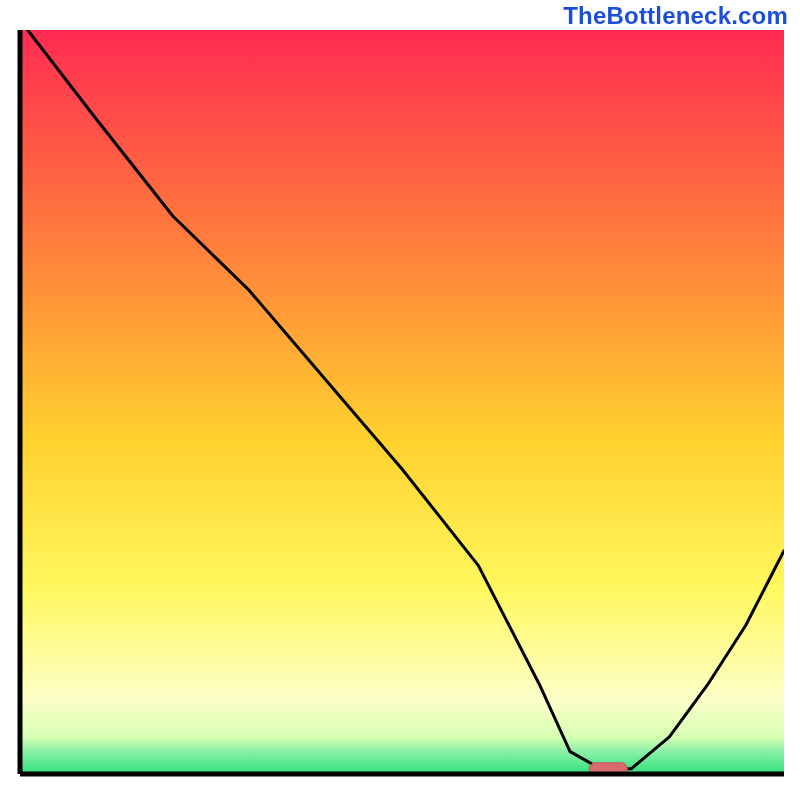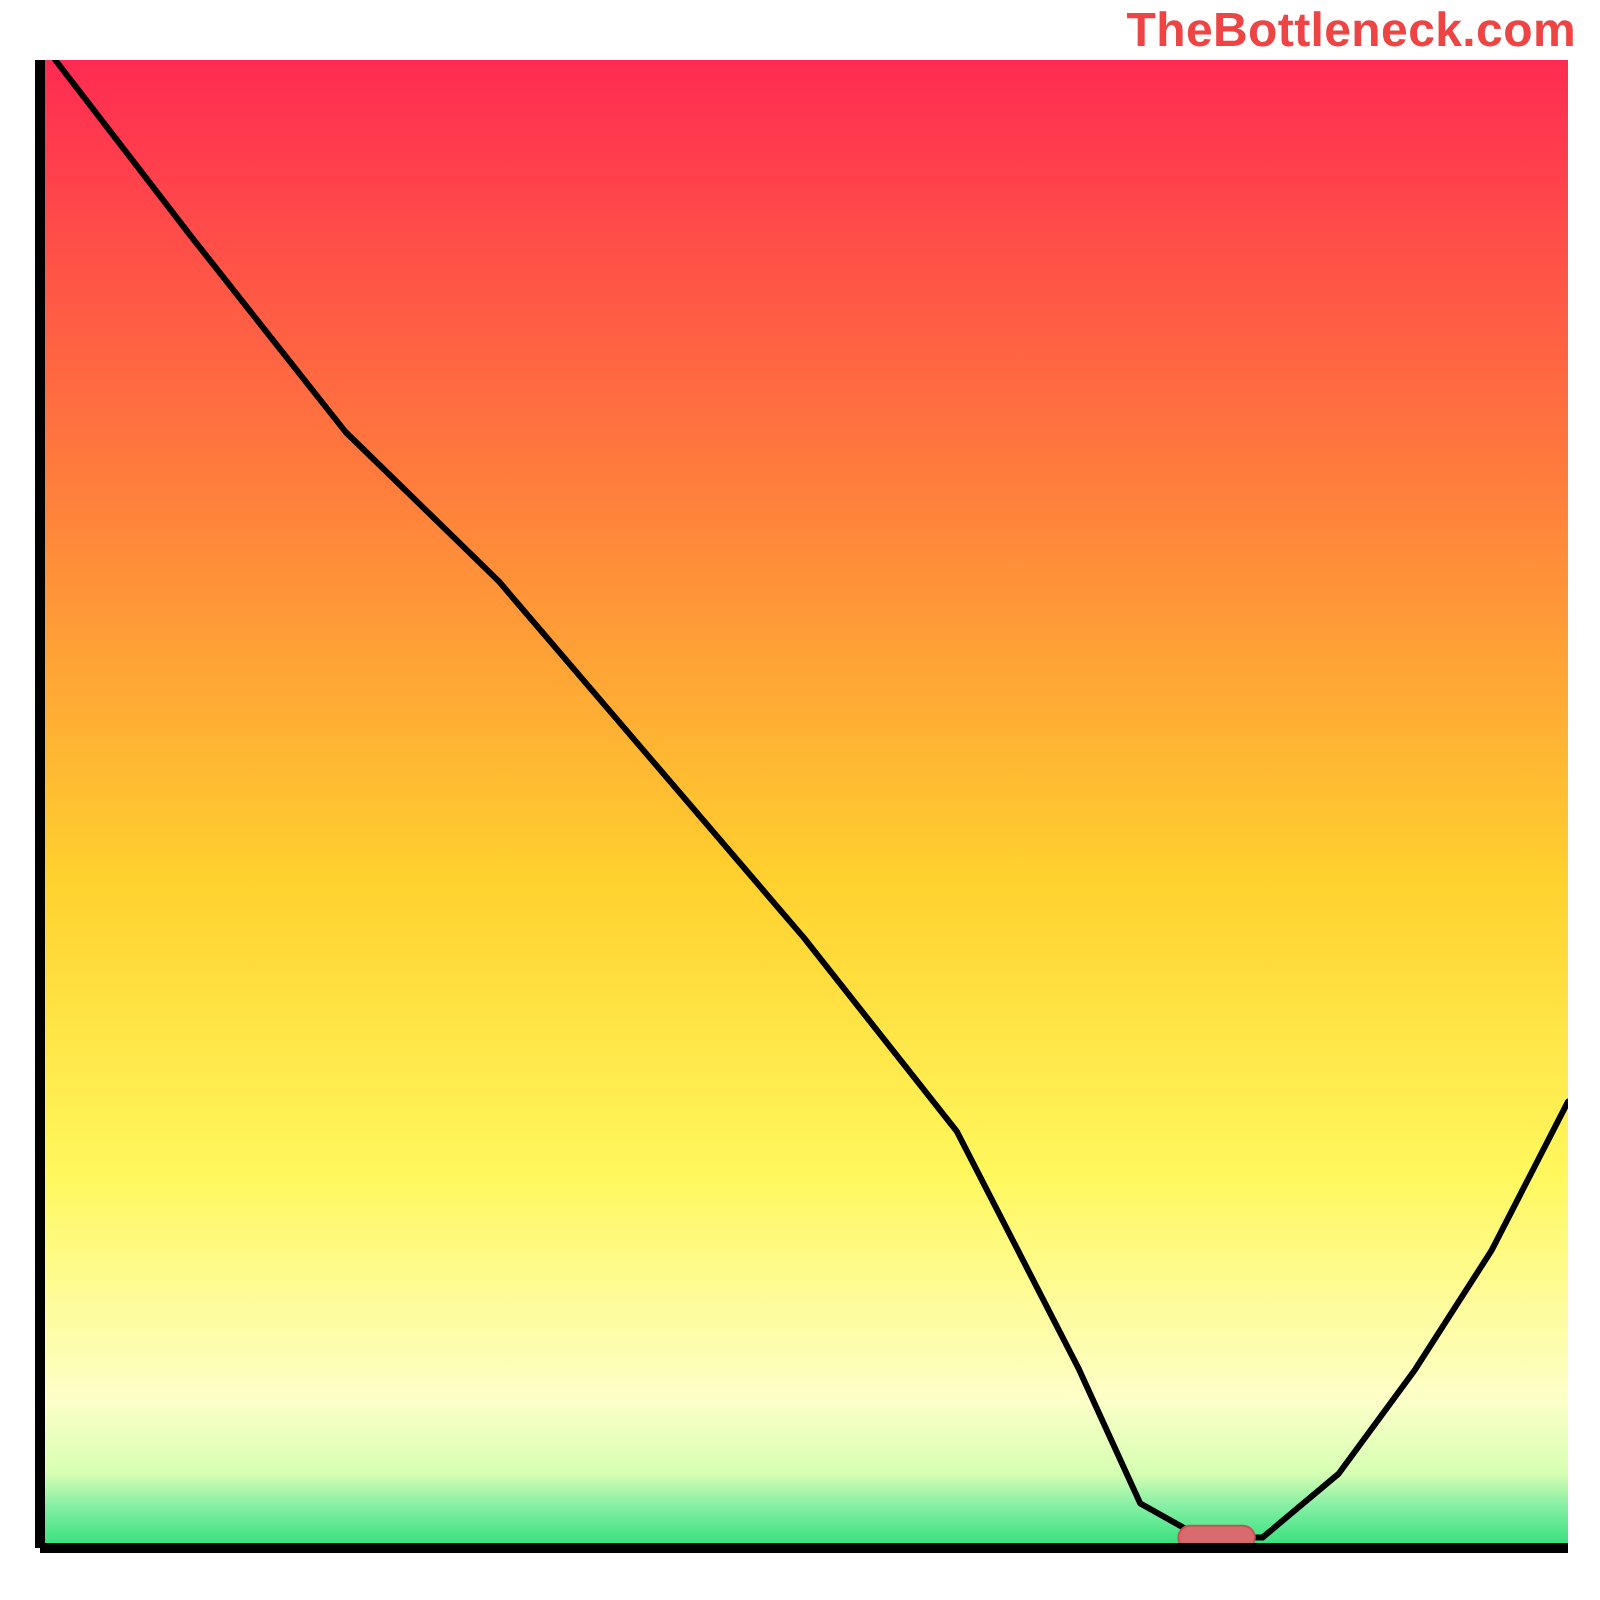--- a/index.html
+++ b/index.html
@@ -14,21 +14,21 @@
     position: relative;
     width: 800px;
     height: 800px;
   }
   .watermark {
     position: absolute;
     top: 2px;
     right: 12px;
     font-size: 24px;
     font-weight: 600;
-    color: #ef4444;
+    color: #1d4ed8;
     letter-spacing: 0.2px;
     z-index: 5;
   }
   svg.plot {
     position: absolute;
     left: 0;
     top: 0;
   }
 </style>
 </head>

